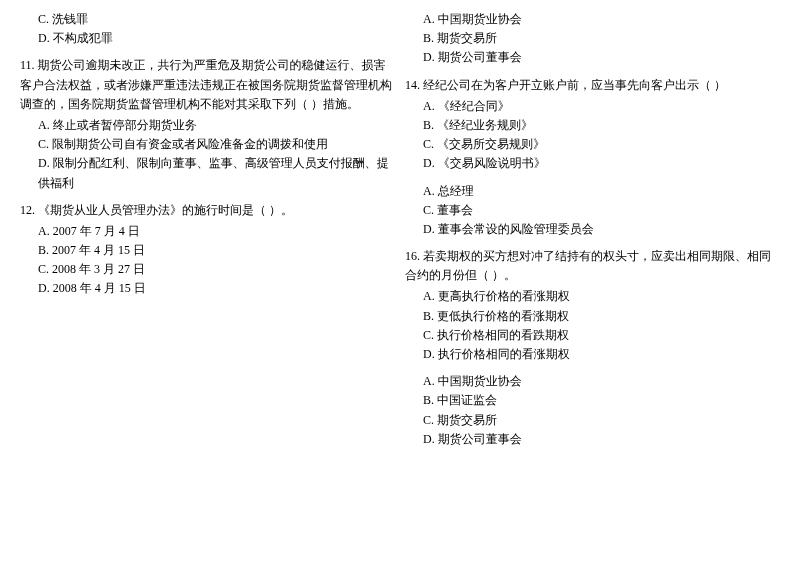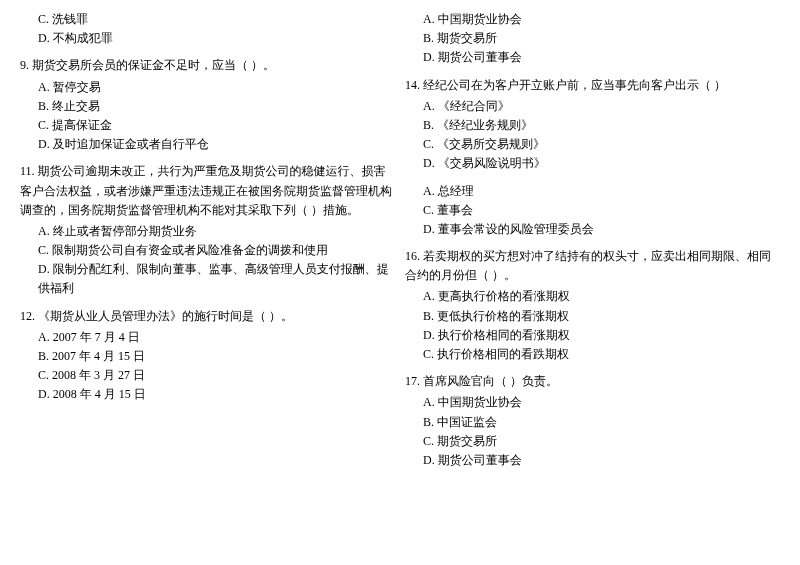--- a/index.html
+++ b/index.html
@@ -44,27 +44,20 @@
 
 <div class="page-content">
 
   <div class="column">
 
     <div class="question">
       <span class="option">C. 洗钱罪</span>
       <span class="option">D. 不构成犯罪</span>
     </div>
 
-    <div class="question">
-      <span class="question-text">9. 期货交易所会员的保证金不足时，应当（    ）。</span>
-      <span class="option">A. 暂停交易</span>
-      <span class="option">B. 终止交易</span>
-      <span class="option">C. 提高保证金</span>
-      <span class="option">D. 及时追加保证金或者自行平仓</span>
-    </div>
 
 
     <div class="question">
       <span class="question-text">11. 期货公司逾期未改正，共行为严重危及期货公司的稳健运行、损害客户合法权益，或者涉嫌严重违法违规正在被国务院期货监督管理机构调查的，国务院期货监督管理机构不能对其采取下列（    ）措施。</span>
       <span class="option">A. 终止或者暂停部分期货业务</span>
       <span class="option">C. 限制期货公司自有资金或者风险准备金的调拨和使用</span>
       <span class="option">D. 限制分配红利、限制向董事、监事、高级管理人员支付报酬、提供福利</span>
     </div>
 
     <div class="question">
@@ -96,25 +89,24 @@
     <div class="question">
       <span class="option">A. 总经理</span>
       <span class="option">C. 董事会</span>
       <span class="option">D. 董事会常设的风险管理委员会</span>
     </div>
 
     <div class="question">
       <span class="question-text">16. 若卖期权的买方想对冲了结持有的权头寸，应卖出相同期限、相同合约的月份但（    ）。</span>
       <span class="option">A. 更高执行价格的看涨期权</span>
       <span class="option">B. 更低执行价格的看涨期权</span>
+      <span class="option">C. 执行价格相同的看跌期权</span>
       <span class="option">D. 执行价格相同的看涨期权</span>
-      <span class="option">C. 执行价格相同的看跌期权</span>
     </div>
 
     <div class="question">
-      <span class="question-text">17. 首席风险官向（    ）负责。</span>
       <span class="option">A. 中国期货业协会</span>
       <span class="option">B. 中国证监会</span>
       <span class="option">C. 期货交易所</span>
       <span class="option">D. 期货公司董事会</span>
     </div>
   </div>
 </div>
 
 </body></html>

